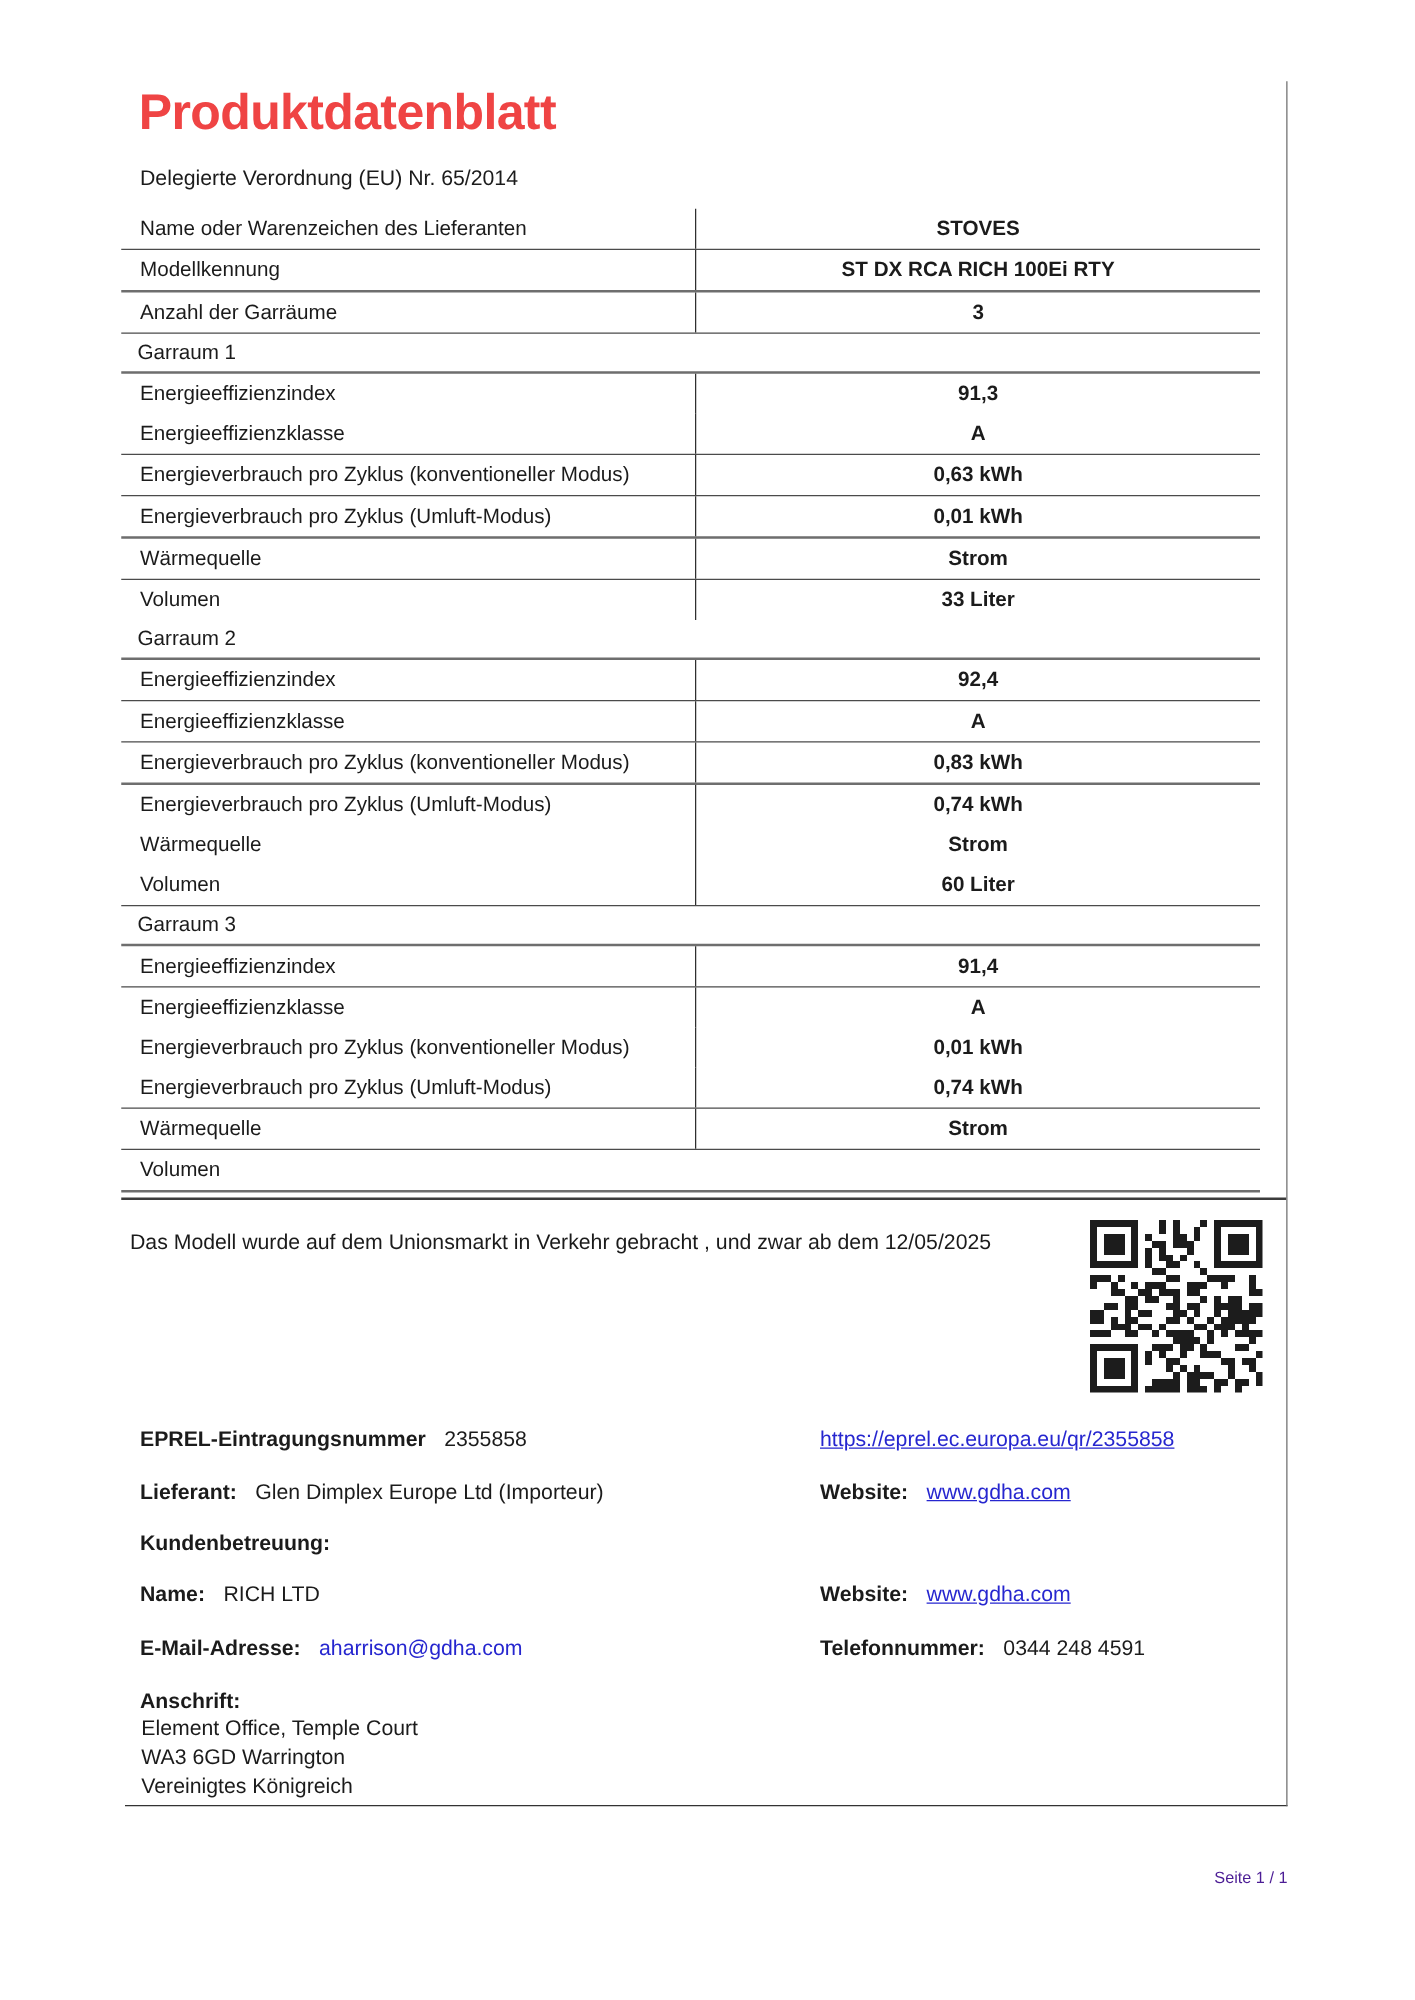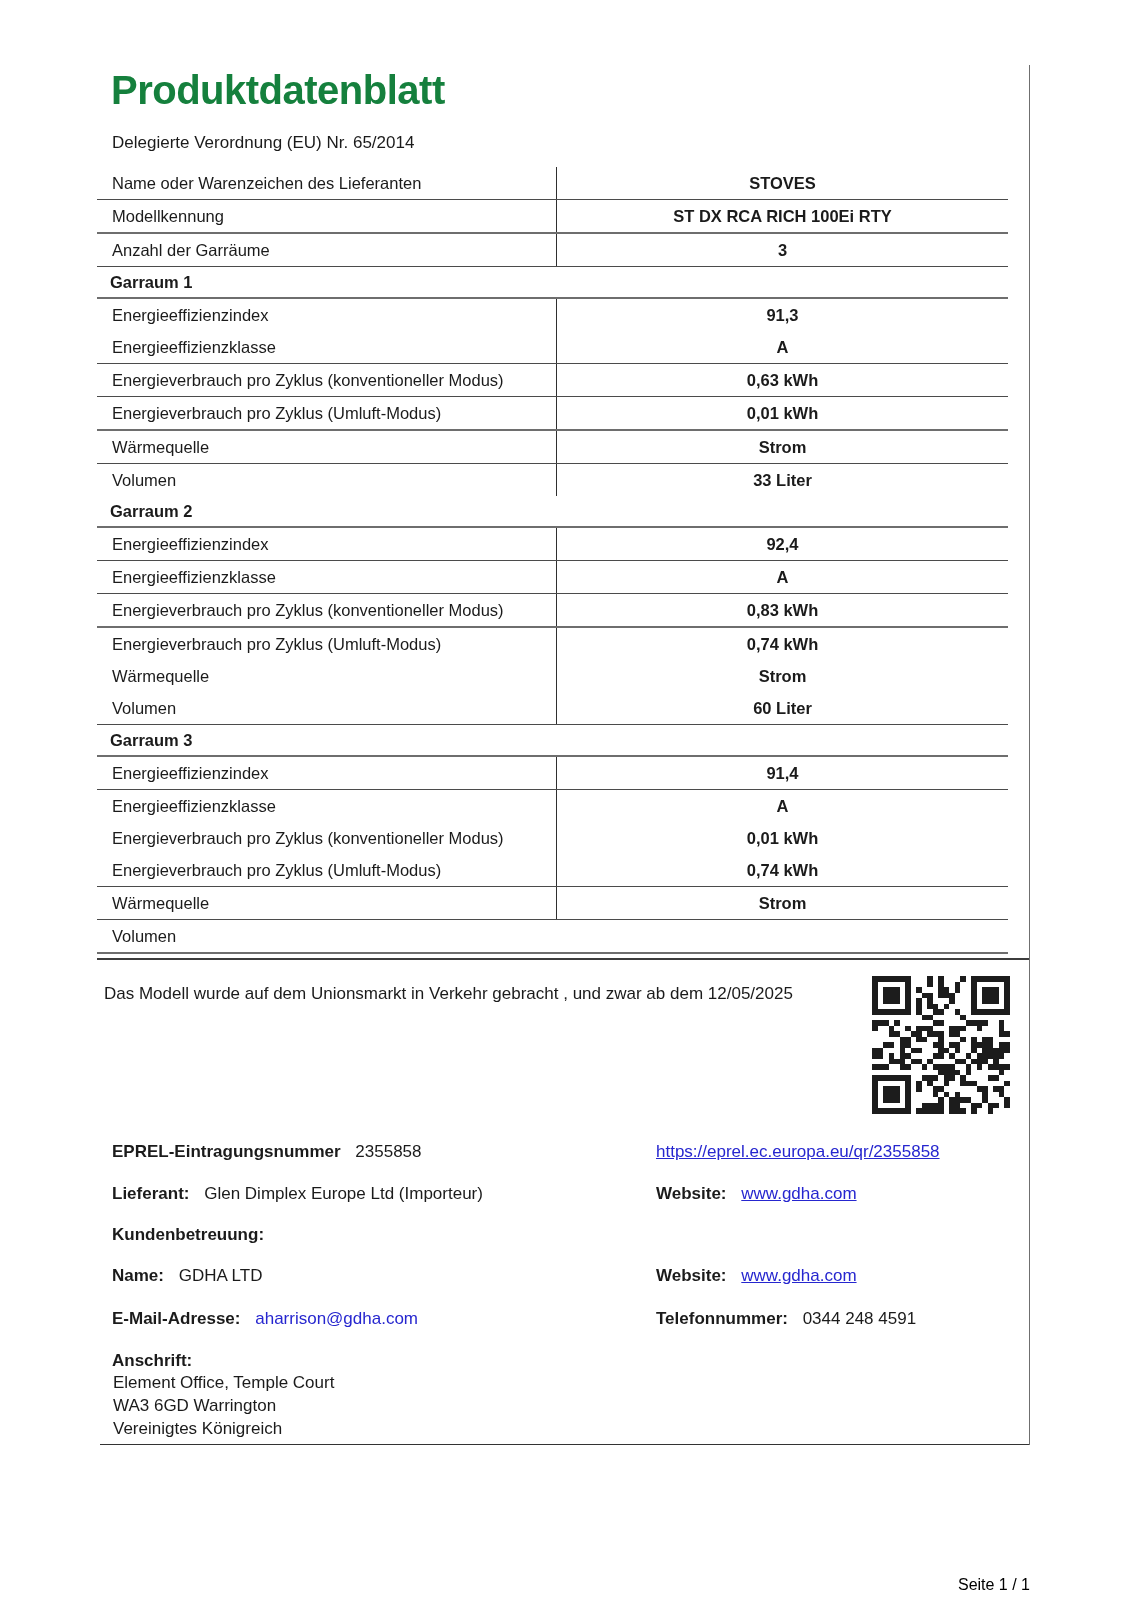--- a/index.html
+++ b/index.html
@@ -7,21 +7,21 @@
     position:relative;
     width:1132px;height:1600px;
     background:#ffffff;
     font-family:"Liberation Sans", sans-serif;
     color:#1b1b1b;
     overflow:hidden;
   }
   
   .title{
     position:absolute;left:111px;top:68px;
-    font-size:40px;font-weight:bold;color:#15803d;
+    font-size:40px;font-weight:bold;color:#ef4444;
     letter-spacing:-0.5px;
   }
   .subtitle{
     position:absolute;left:112px;top:133px;
     font-size:17px;color:#1b1b1b;
   }
   
   .ptable{
     position:absolute;left:97px;top:167px;width:911px;
     font-size:16.5px;
@@ -31,21 +31,21 @@
     flex:0 0 459px;box-sizing:border-box;
     padding-left:15px;display:flex;align-items:center;
     height:32px;
   }
   .trow .vcell{
     flex:1;display:flex;align-items:center;justify-content:center;
     font-weight:bold;border-left:1px solid #2f2f2f;height:32px;
   }
   .hrow{
     display:flex;align-items:center;height:32px;
-    padding-left:13px;font-weight:bold;box-sizing:border-box;
+    padding-left:13px;font-weight:normal;box-sizing:border-box;
   }
   .s1{border-bottom:1px solid #4b4b4b;}
   .s2{border-bottom:2px solid #6e6e6e;text-align:center;}
   .s0{border-bottom:none;}
   
   .table-divider{
     position:absolute;left:97px;top:958px;width:932px;
     border-top:2px solid #3c3c3c;height:0;
   }
   .statement{
@@ -66,22 +66,22 @@
   .addr{position:absolute;left:113px;font-size:17px;}
   .page-bottom-border{
     position:absolute;left:100px;top:1444px;width:930px;
     border-top:1px solid #333;height:0;
   }
   .page-right-border{
     position:absolute;left:1029px;top:65px;height:1380px;width:0;
     border-left:1px solid #6f6f6f;
   }
   .page-indicator{
-    position:absolute;top:1576px;right:102px;
-    font-size:16px;color:#000000;
+    position:absolute;top:1494px;right:102px;
+    font-size:13px;color:#4c1d95;
   }
 </style>
 </head>
 <body>
 
 <div class="page">
 
   <div class="title">Produktdatenblatt</div>
   <div class="subtitle">Delegierte Verordnung (EU) Nr. 65/2014</div>
 
@@ -213,21 +213,21 @@
 
   <div class="drow" style="top:1225px">
     <span class="dleft">
       <span class="dlabel">Kundenbetreuung:</span>
     </span>
   </div>
 
   <div class="drow" style="top:1266px">
     <span class="dleft">
       <span class="dlabel">Name:</span>
-      <span class="dval">GDHA LTD</span>
+      <span class="dval">RICH LTD</span>
     </span>
     <span class="dright">
       <span class="dlabel">Website:</span>
       <a class="link u dval">www.gdha.com</a>
     </span>
   </div>
 
   <div class="drow" style="top:1309px">
     <span class="dleft">
       <span class="dlabel">E-Mail-Adresse:</span>

